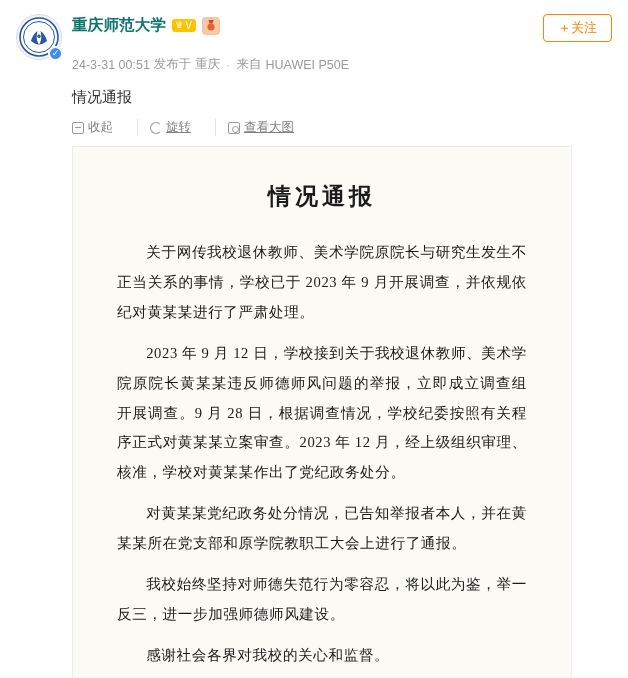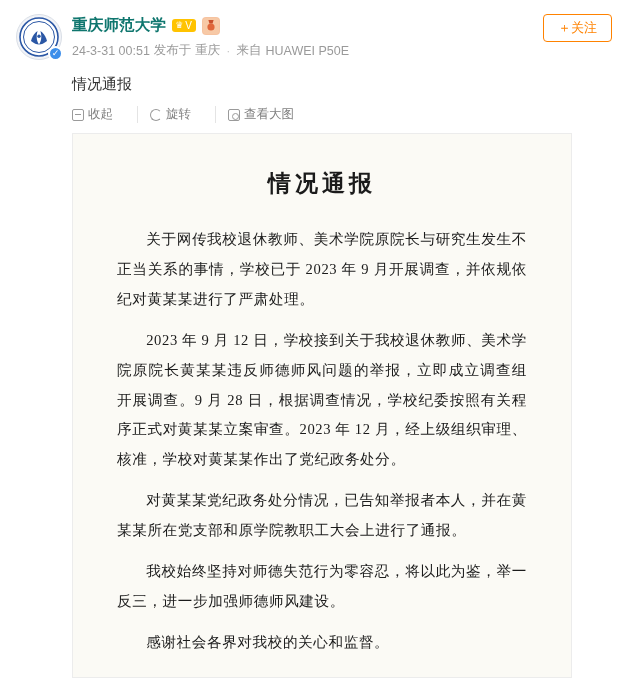--- a/index.html
+++ b/index.html
@@ -92,21 +92,21 @@
     width: 18px;
     height: 18px;
     border-radius: 4px;
     background: #f6c3a0;
     display: inline-flex;
     align-items: center;
     justify-content: center;
     overflow: hidden;
   }
   .meta-row {
-    margin-top: 6px;
+    margin-top: 20px;
     font-size: 12.5px;
     color: #9a9a9a;
     display: flex;
     align-items: center;
     flex-wrap: wrap;
     gap: 4px;
   }
   .meta-row .sep {
     color: #c8c8c8;
     padding: 0 2px;
@@ -140,21 +140,21 @@
     color: #808080;
     gap: 12px;
   }
   .tool {
     display: inline-flex;
     align-items: center;
     gap: 4px;
     cursor: pointer;
     padding-right: 12px;
   }
-  .tool + .tool { padding-left: 12px; border-left: 1px solid #e4e4e4; }
+  .tool + .tool { padding-left: 12px; border-left: 1px solid #e4e4e4; text-decoration: underline; }
   .tool .ic {
     display: inline-block;
     width: 12px;
     height: 12px;
     border: 1px solid #9a9a9a;
     border-radius: 2px;
     position: relative;
   }
   .tool .ic.collapse::after {
     content: "";

